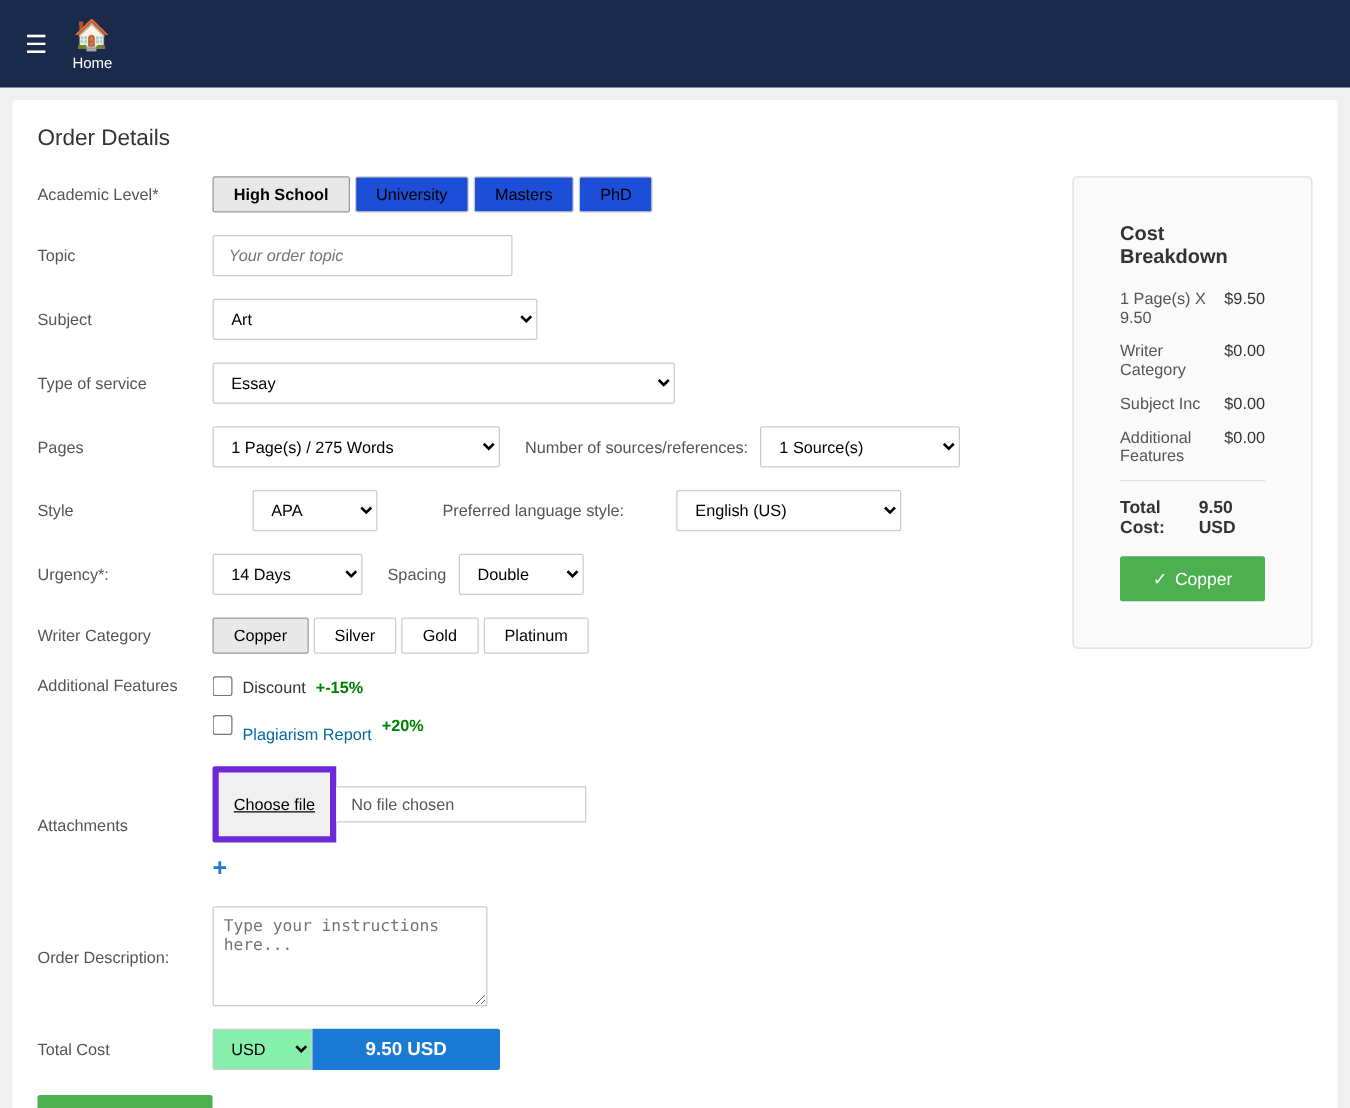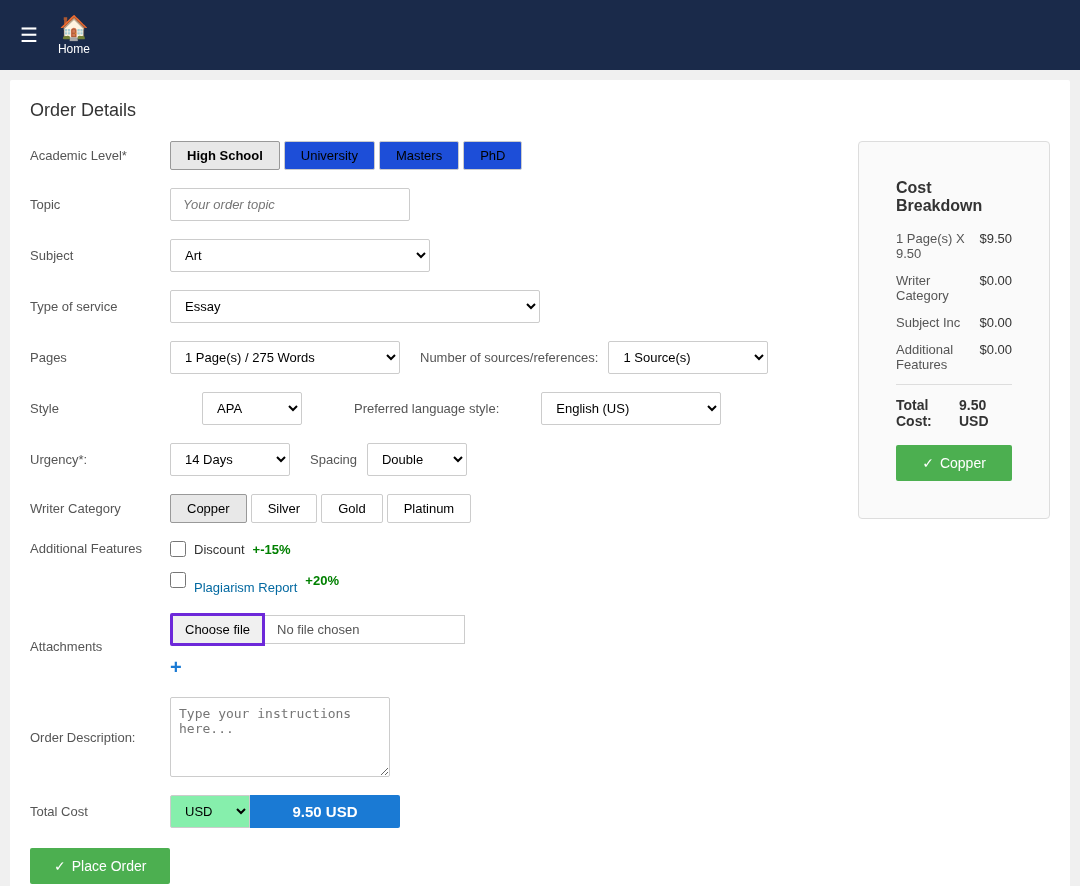--- a/index.html
+++ b/index.html
@@ -198,26 +198,27 @@
       display: flex;
       flex-direction: column;
       align-items: flex-start;
       gap: 6px;
     }
     .file-input-wrapper {
       display: flex;
       align-items: center;
     }
     .choose-file-btn {
-      padding: 6px 12px;
-      border: 3px solid #6d28d9;
+      padding: 18px 12px;
+      border: 5px solid #6d28d9;
       background: #f0f0f0;
       cursor: pointer;
       font-size: 13px;
       border-radius: 2px 0 0 2px;
+      text-decoration: underline;
     }
     .file-chosen-text {
       padding: 6px 12px;
       border: 1px solid #ccc;
       border-left: none;
       font-size: 13px;
       color: #555;
       background: white;
       width: 200px;
     }

